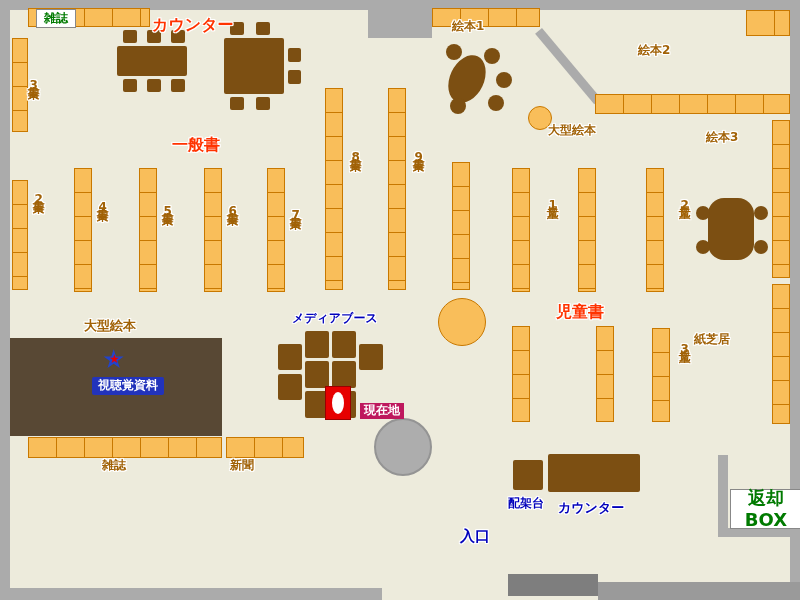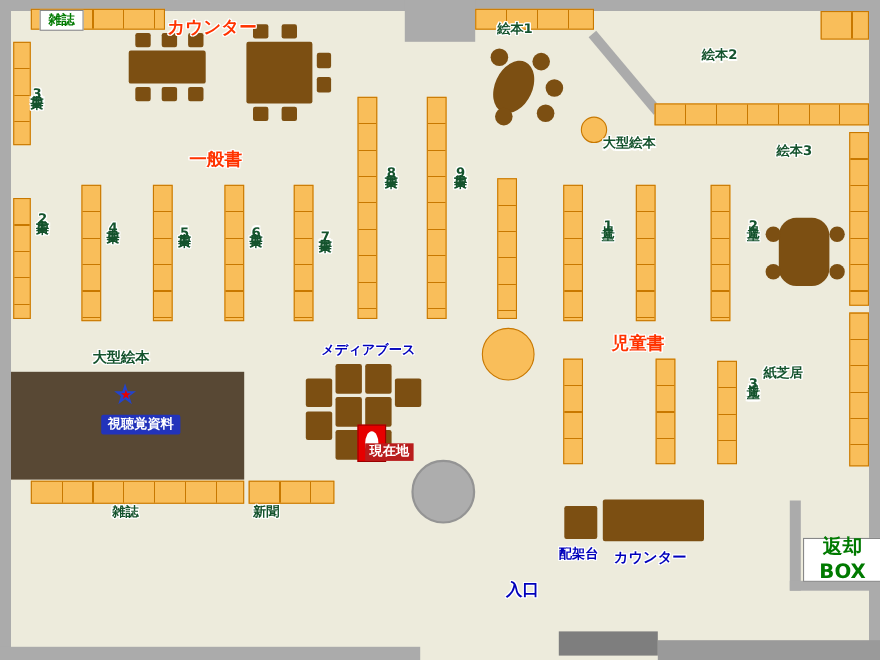--- a/index.html
+++ b/index.html
@@ -9,21 +9,21 @@
   .wall{position:absolute;background:#ABABAB;}
   .shelf{position:absolute;background:#F9BE5A;border:1.5px solid #C87800;box-sizing:border-box;}
   .shelf.h{background-image:repeating-linear-gradient(to right,transparent 0 27px,#C87800 27px 28px);}
   .shelf.v{background-image:repeating-linear-gradient(to bottom,transparent 0 23px,#C87800 23px 24px);}
   .ocircle{position:absolute;background:#F9BE5A;border:1.5px solid #C87800;border-radius:50%;box-sizing:border-box;}
   .wood{position:absolute;background:#7C4F12;border-radius:2px;}
   .wood.round{border-radius:50%;}
   .lbl{position:absolute;font-weight:bold;white-space:nowrap;line-height:1.15;
        text-shadow:-1px -1px 0 #fff,1px -1px 0 #fff,-1px 1px 0 #fff,1px 1px 0 #fff,
                    0 -1px 0 #fff,0 1px 0 #fff,-1px 0 0 #fff,1px 0 0 #fff;}
-  .green{color:#14532d;font-size:12px;}
+  .green{color:#a16207;font-size:12px;}
   .red{color:#FF3300;font-size:16px;}
   .blue{color:#0000BB;font-size:12px;}
   .vert{writing-mode:vertical-rl;text-orientation:upright;letter-spacing:1px;}
   .box{position:absolute;background:#fff;border:1px solid #888;display:flex;align-items:center;
        justify-content:center;font-weight:bold;color:#007A00;font-size:12px;text-align:center;
        box-sizing:border-box;line-height:1.25;}
 </style>
 </head>
 <body>
 
@@ -106,21 +106,21 @@
   <div class="wood" style="left:278px;top:344px;width:24px;height:26px"></div>
   <div class="wood" style="left:278px;top:374px;width:24px;height:26px"></div>
   <div class="wood" style="left:359px;top:344px;width:24px;height:26px"></div>
 
   <div class="wood" style="left:548px;top:454px;width:92px;height:38px"></div>
   <div class="wood" style="left:513px;top:460px;width:30px;height:30px"></div>
 
   <div class="abs" style="left:325px;top:386px;width:26px;height:34px;background:#E60000;border:1px solid #990000;box-sizing:border-box">
     <div style="position:absolute;left:6px;top:5px;width:12px;height:22px;background:#fff;border-radius:50%"></div>
   </div>
-  <div class="lbl" style="left:332px;top:403px;background:#b91c1c;color:#fff;font-size:12px;padding:1px 4px;text-shadow:none">現在地</div>
+  <div class="lbl" style="left:360px;top:403px;background:#be185d;color:#fff;font-size:12px;padding:1px 4px;text-shadow:none">現在地</div>
 
   <div class="abs" style="left:102px;top:350px;width:30px;height:30px">
     <span style="position:absolute;left:0;top:-6px;font-size:26px;color:#2244CC">★</span>
     <span style="position:absolute;left:7px;top:2px;font-size:12px;color:#E60000">★</span>
   </div>
   <div class="lbl" style="left:92px;top:377px;background:#2233BB;color:#fff;font-size:12px;padding:2px 6px;text-shadow:none;border-radius:2px">視聴覚資料</div>
 
   <div class="box" style="left:36px;top:9px;width:40px;height:19px">雑誌</div>
   <div class="box" style="left:730px;top:489px;width:72px;height:40px;flex-direction:column;font-size:18px">
     <div>返却</div>

